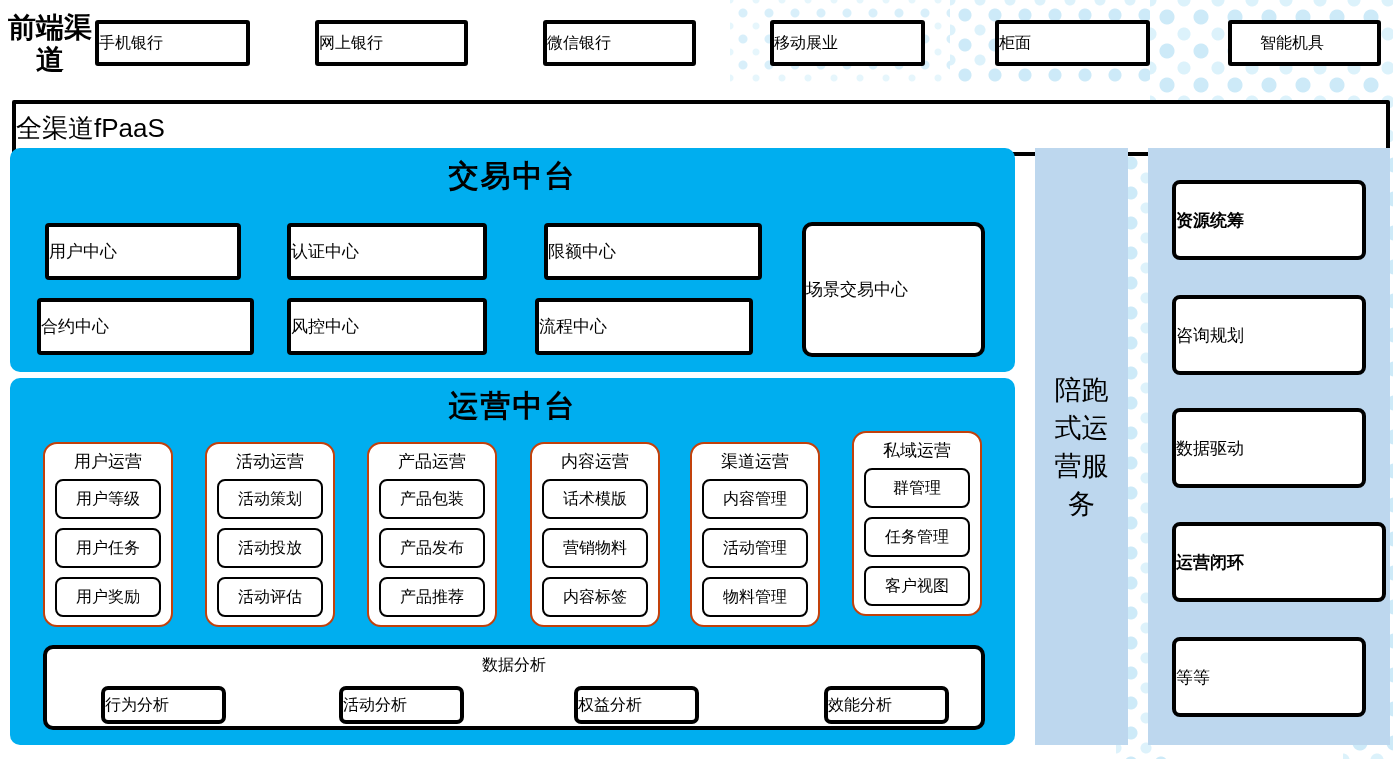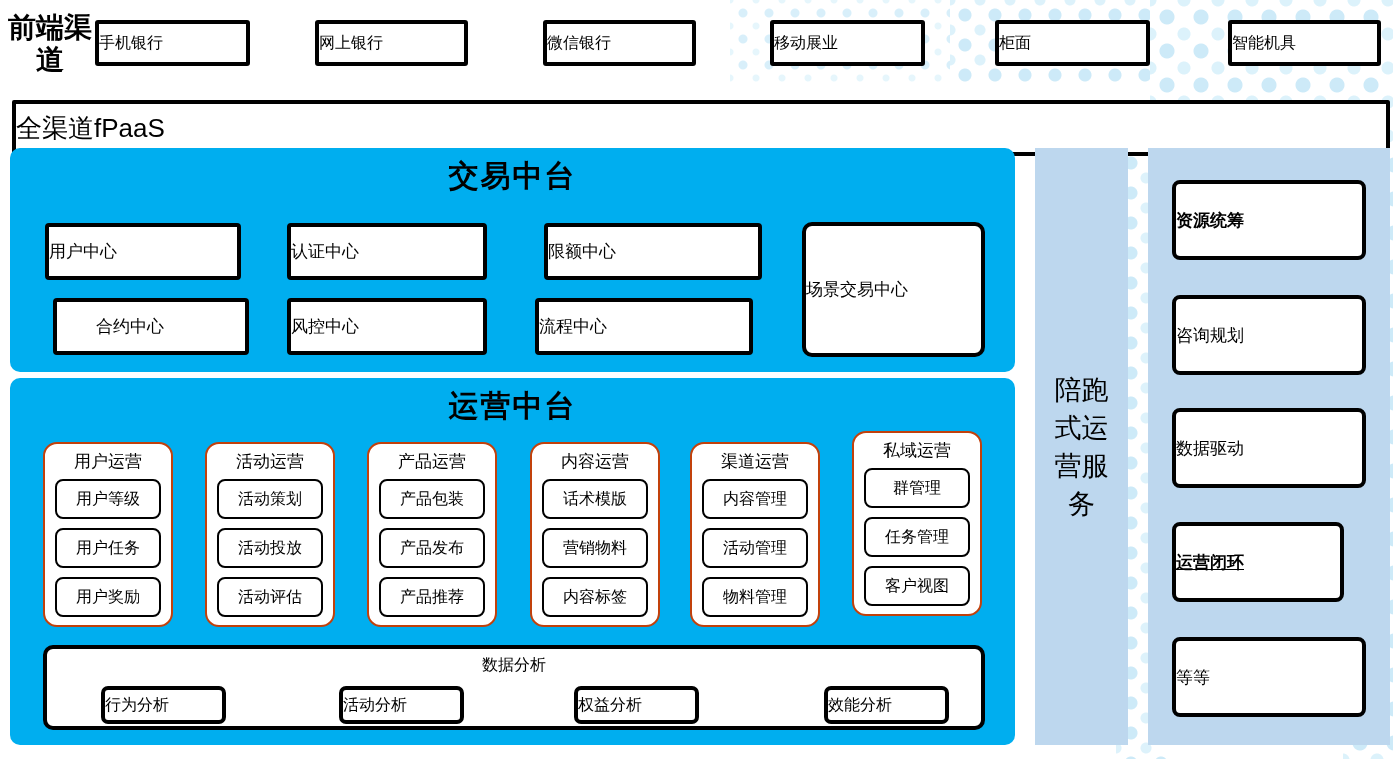--- a/index.html
+++ b/index.html
@@ -144,41 +144,41 @@
     </div>
   <div class="wbox chan" style="left:543px; top:20px; width:153px; height:46px;">
       <span>微信银行</span>
     </div>
   <div class="wbox chan" style="left:770px; top:20px; width:155px; height:46px;">
       <span>移动展业</span>
     </div>
   <div class="wbox chan" style="left:995px; top:20px; width:155px; height:46px;">
       <span>柜面</span>
     </div>
-  <div class="wbox chan" style="left:1228px;top:20px; width:153px; height:46px;">
+  <div class="wbox chan" style="left:1228px;top:20px; width:153px; height:46px;padding-left:28px;">
       <span>智能机具</span>
     </div>
 
   <div class="wbox" style="left:12px; top:84px; width:1378px; height:56px; font-size:26px; border-radius:2px;margin-top:16px;">
     <span>全渠道fPaaS</span>
   </div>
 
   <div class="blue-panel" style="left:10px; top:148px; width:1005px; height:224px;">
     <div class="panel-title serif-title">交易中台</div>
 
     <div class="wbox" style="left:35px;  top:75px;  width:196px; height:57px;">
         <span>用户中心</span>
       </div>
     <div class="wbox" style="left:277px; top:75px;  width:200px; height:57px;">
         <span>认证中心</span>
       </div>
     <div class="wbox" style="left:525px; top:75px;  width:218px; height:57px;margin-left:9px;">
         <span>限额中心</span>
       </div>
-    <div class="wbox" style="left:43px;  top:150px; width:196px; height:57px;padding-left:39px;">
+    <div class="wbox" style="left:27px;  top:150px; width:217px; height:57px;">
         <span>合约中心</span>
       </div>
     <div class="wbox" style="left:277px; top:150px; width:200px; height:57px;">
         <span>风控中心</span>
       </div>
     <div class="wbox" style="left:525px; top:150px; width:218px; height:57px;">
         <span>流程中心</span>
       </div>
 
     <div class="wbox" style="left:792px; top:74px; width:183px; height:135px; border-radius:10px;">
@@ -303,21 +303,21 @@
   <div class="lightblue" style="left:1148px; top:148px; width:242px; height:597px;">
     <div class="wbox bold" style="left:24px; top:32px;  width:194px; height:80px; border-radius:8px;">
         <span>资源统筹</span>
       </div>
     <div class="wbox" style="left:24px; top:147px; width:194px; height:80px; border-radius:8px;">
         <span>咨询规划</span>
       </div>
     <div class="wbox" style="left:24px; top:260px; width:194px; height:80px; border-radius:8px;">
         <span>数据驱动</span>
       </div>
-    <div class="wbox bold" style="left:24px; top:374px; width:172px; height:80px; border-radius:8px;text-decoration:underline;">
+    <div class="wbox bold" style="left:24px; top:374px; width:214px; height:80px; border-radius:8px;">
         <span>运营闭环</span>
       </div>
     <div class="wbox" style="left:24px; top:489px; width:194px; height:80px; border-radius:8px;">
         <span>等等</span>
       </div>
   </div>
 
 </div>
 
 </body></html>

